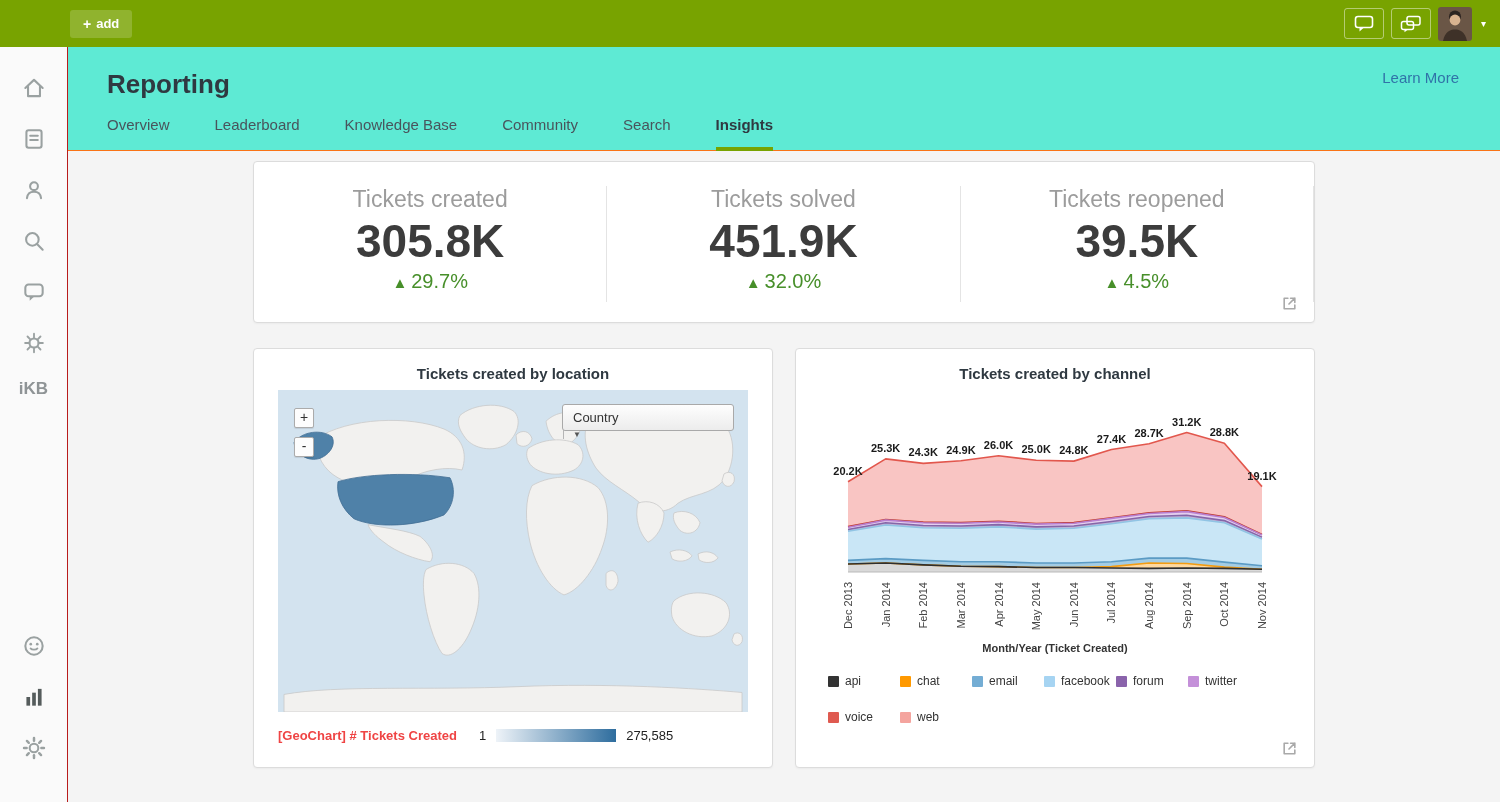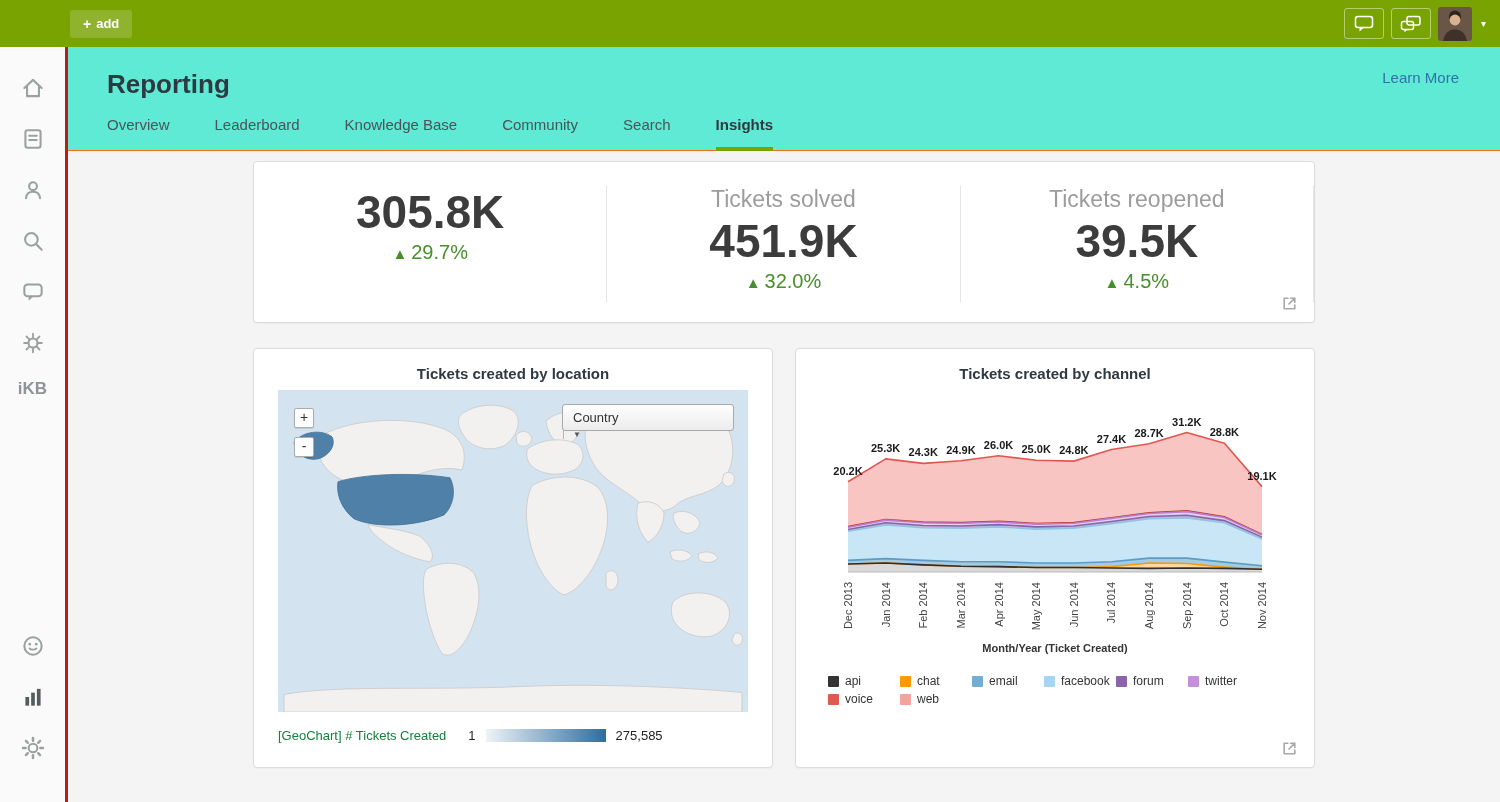--- a/index.html
+++ b/index.html
@@ -10,21 +10,21 @@
   
   .topbar { position:absolute; top:0; left:0; right:0; height:47px; background:var(--accent,#78a300); display:flex; align-items:center; z-index:30; }
   .add-btn { margin-left:70px; display:flex; align-items:center; gap:5px; background:rgba(255,255,255,0.18); color:#fff; font-size:13px; font-weight:bold; padding:6px 13px; border-radius:3px; cursor:pointer; }
   .add-btn .plus { font-size:14px; font-weight:bold; }
   .topbar-right { margin-left:auto; margin-right:14px; display:flex; align-items:center; gap:7px; }
   .tb-btn { width:40px; height:31px; border:1px solid rgba(255,255,255,0.45); border-radius:3px; display:flex; align-items:center; justify-content:center; cursor:pointer; }
   .avatar { width:34px; height:34px; border-radius:3px; overflow:hidden; cursor:pointer; }
   .chevron { color:#fff; font-size:10px; margin-left:2px; cursor:pointer; }
 
   
-  .sidebar { position:absolute; top:47px; left:0; bottom:0; width:68px; background:#fafafa; border-right:3px solid #b91c1c; display:flex; flex-direction:column; align-items:center; padding:26px 0 18px; z-index:20; }
+  .sidebar { position:absolute; top:47px; left:0; bottom:0; width:68px; background:#fafafa; border-right:1px solid #b91c1c; display:flex; flex-direction:column; align-items:center; padding:26px 0 18px; z-index:20; }
   .side-icon { width:30px; height:30px; display:flex; align-items:center; justify-content:center; margin-bottom:21px; cursor:pointer; }
   .ikb { font-size:17px; font-weight:bold; color:#8f9496; margin-bottom:21px; cursor:pointer; }
   .side-spacer { flex:1; }
 
   
   .main { position:absolute; top:47px; left:68px; right:0; bottom:0; background:#f4f4f4; }
   .header-band { background:#5eead4; border-bottom:1px solid #f97316; padding:22px 0 0 39px; position:relative; }
   .page-title { font-size:26px; font-weight:bold; color:#2f3941; margin-bottom:16px; }
   .tabs { display:flex; gap:45px; }
   .tab { font-size:15px; color:#49545c; padding-bottom:14px; cursor:pointer; }
@@ -51,31 +51,31 @@
 
   
   .map-wrap { position:relative; height:322px; }
   .map-svg { width:100%; height:100%; display:block; }
   .zoom-controls { position:absolute; left:16px; top:18px; display:flex; flex-direction:column; gap:9px; }
   .zoom-btn { width:20px; height:20px; background:#fdfdfd; border:1px solid #ababab; border-radius:2px; font-size:14px; line-height:17px; text-align:center; color:#333; cursor:pointer; box-shadow:0 1px 1px rgba(0,0,0,0.1); }
   .region-dd { position:absolute; right:14px; top:14px; width:172px; height:27px; display:flex; background:linear-gradient(#fefefe,#ececec); border:1px solid #a9a9a9; border-radius:3px; cursor:pointer;flex-direction:column; }
   .dd-label { flex:1; font-size:13px; color:#333; line-height:25px; padding-left:10px; }
   .dd-arrow { width:27px; border-left:1px solid #b5b5b5; display:flex; align-items:center; justify-content:center; font-size:8px; color:#555; }
   .map-footer { display:flex; align-items:center; margin-top:16px; }
-  .geo-legend-label { font-size:13px; font-weight:normal; color:#15803d; }
+  .geo-legend-label { font-size:13px; font-weight:bold; color:#ef4444; }
   .geo-min { font-size:13px; color:#222; margin-left:22px; }
   .grad-bar { width:120px; height:13px; margin:0 10px; background:linear-gradient(to right,#eef3f8,#2e6d9e); }
   .geo-max { font-size:13px; color:#222; }
 
   
   .chart-svg { display:block; margin:0 auto; }
   .chart-svg .pt-label { font-size:11px; font-weight:bold; fill:#1a1a1a; font-family:"Liberation Sans",sans-serif; }
   .chart-svg .tick-label { font-size:11px; fill:#444; font-family:"Liberation Sans",sans-serif; }
   .chart-svg .axis-label { font-size:11px; font-weight:bold; fill:#333; font-family:"Liberation Sans",sans-serif; }
-  .chan-legend { display:flex; flex-wrap:wrap; width:450px; margin:6px 0 0 8px; row-gap:4px; }
+  .chan-legend { display:flex; flex-wrap:wrap; width:450px; margin:6px 0 0 8px; row-gap:22px; }
   .legend-item { width:72px; display:flex; align-items:center; gap:6px; font-size:12px; color:#333; cursor:default; }
   .swatch { width:11px; height:11px; border-radius:1px; flex:none; }
 
   .ext-icon { position:absolute; right:16px; bottom:10px; cursor:pointer; }
 </style>
 </head>
 <body>
 
 <div class="app">
 
@@ -192,20 +192,21 @@
           <div class="tab active">Insights</div>
         </div>
       <span class="learn-more">Learn More</span>
     </div>
 
     <div class="content">
       <div class="container">
 
         <div class="card stats-card">
           <div class="stat">
+            <div class="stat-label">Tickets created</div>
             <div class="stat-value">305.8K</div>
             <div class="stat-delta"><span class="arrow">▲</span><span>29.7%</span></div>
           </div>
           <div class="stat">
             <div class="stat-label">Tickets solved</div>
             <div class="stat-value">451.9K</div>
             <div class="stat-delta"><span class="arrow">▲</span><span>32.0%</span></div>
           </div>
           <div class="stat">
             <div class="stat-label">Tickets reopened</div>

